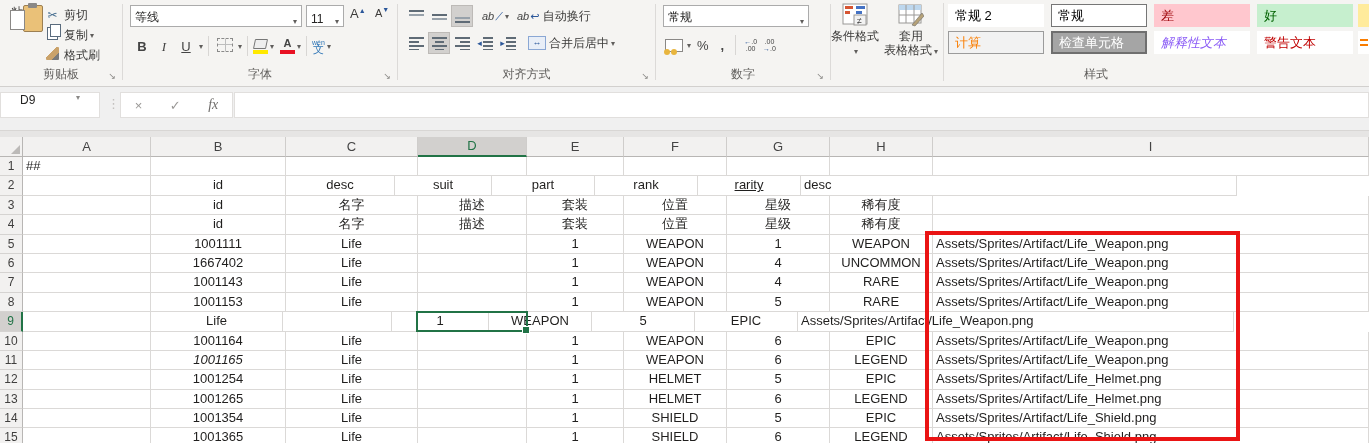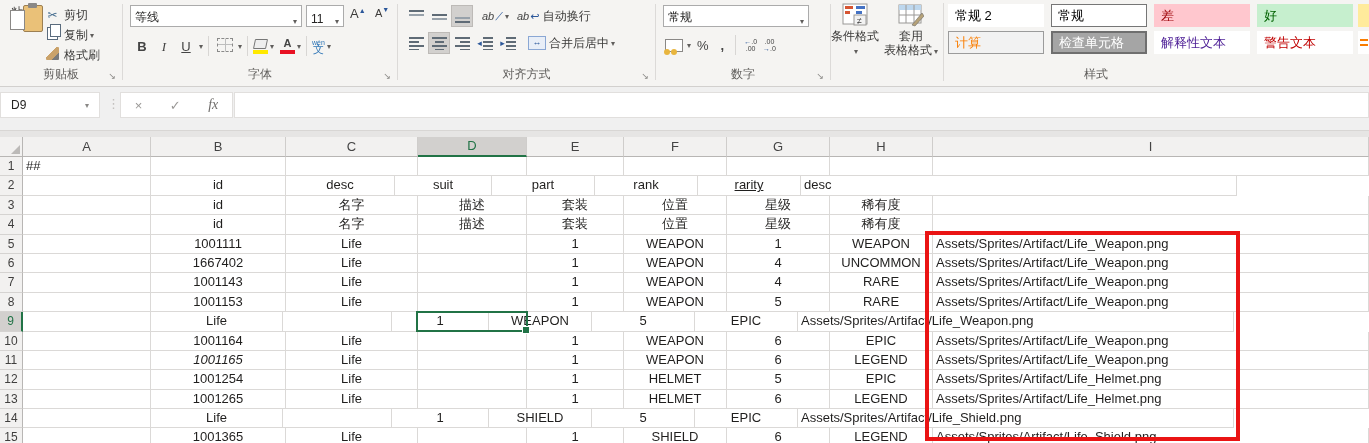--- a/index.html
+++ b/index.html
@@ -97,30 +97,30 @@
   #gal-sep{position:absolute;left:112px;top:3px;height:78px;width:1px;background:#dcdad8}
   .galrow{position:absolute;left:117px;display:flex;gap:7px}
   #gal1{top:4px}#gal2{top:31px}
   .stylebox{width:96px;height:23px;box-sizing:border-box;font-size:13px;line-height:21px;padding-left:6px;
             background:#fff;color:#000;border:1px solid transparent;cursor:pointer;white-space:nowrap;overflow:hidden}
   .st-sel{border:1px solid #767676;box-shadow:inset 0 0 0 1px #fff}
   .st-bad{background:#ffc7ce;color:#9c0006}
   .st-good{background:#c6efce;color:#006100}
   .st-calc{background:#f2f2f2;color:#fa7d00;border:1px solid #9b9b9b}
   .st-check{background:#a5a5a5;color:#fff;border:2px solid #6f6f6f;line-height:19px}
-  .st-explain{color:#4c1d95;}
+  .st-explain{color:#8b5cf6;font-style:italic}
   .st-warning{color:#c00000}
   #sliver1{position:absolute;right:0;top:4px;width:11px;height:23px;background:#ffeb9c}
   #sliver2{position:absolute;right:0;top:31px;width:11px;height:23px;background:#fff;overflow:hidden}
   #sliver2::before{content:"";position:absolute;left:2px;top:8px;width:8px;height:2px;background:#fa7d00;box-shadow:0 5px 0 #fa7d00}
 
   
   #fbar{position:absolute;left:0;top:87px;width:1369px;height:43px;background:#f0f0f0;border-bottom:1px solid #d8d6d4}
   #namebox{position:absolute;left:0;top:5px;width:100px;height:26px;background:#fff;border:1px solid #e1dfdd;
-           box-sizing:border-box;font-size:12px;color:#252423;display:flex;align-items:center;padding:0 10px;cursor:text}
+           box-sizing:border-box;font-size:12px;color:#252423;display:flex;align-items:flex-start;padding:0 19px;cursor:text}
   #namebox .cdd{margin-left:auto;font-size:8px;color:#8a8886}
   #fdots{position:absolute;left:107px;top:9px;color:#c3c1bf;font-size:13px;letter-spacing:-2px}
   #fbtns{position:absolute;left:120px;top:5px;width:113px;height:26px;background:#fff;border:1px solid #e1dfdd;
          box-sizing:border-box;display:flex;align-items:center;justify-content:space-around}
   .fbx{font-size:13px;color:#9a9896;cursor:pointer}
   .fx{font-family:"Liberation Serif",serif;font-style:italic;color:#6f6d6b;font-size:14px}
   #ffield{position:absolute;left:234px;top:5px;right:0;height:26px;background:#fff;border:1px solid #e1dfdd;
           box-sizing:border-box;font-size:12px;padding:0 6px;line-height:24px;cursor:text}
   #fgap{position:absolute;left:0;top:131px;width:1369px;height:6px;background:#e6e5e4}
 
@@ -516,20 +516,21 @@
         <div class="gcell al-c" style="width: 109px;"></div>
         <div class="gcell al-c" style="width: 97px;">1</div>
         <div class="gcell al-c" style="width: 103px;">HELMET</div>
         <div class="gcell al-c" style="width: 103px;">6</div>
         <div class="gcell al-c" style="width: 103px;">LEGEND</div>
         <div class="gcell al-l" style="width: 436px;">Assets/Sprites/Artifact/Life_Helmet.png</div>
       </div>
       <div class="g-row">
         <div class="rowh">14</div>
         <div class="gcell al-l" style="width: 128px;"></div>
+        <div class="gcell al-c" style="width: 135px;">1001354</div>
         <div class="gcell al-c" style="width: 132px;">Life</div>
         <div class="gcell al-c" style="width: 109px;"></div>
         <div class="gcell al-c" style="width: 97px;">1</div>
         <div class="gcell al-c" style="width: 103px;">SHIELD</div>
         <div class="gcell al-c" style="width: 103px;">5</div>
         <div class="gcell al-c" style="width: 103px;">EPIC</div>
         <div class="gcell al-l" style="width: 436px;">Assets/Sprites/Artifact/Life_Shield.png</div>
       </div>
       <div class="g-row">
         <div class="rowh">15</div>

